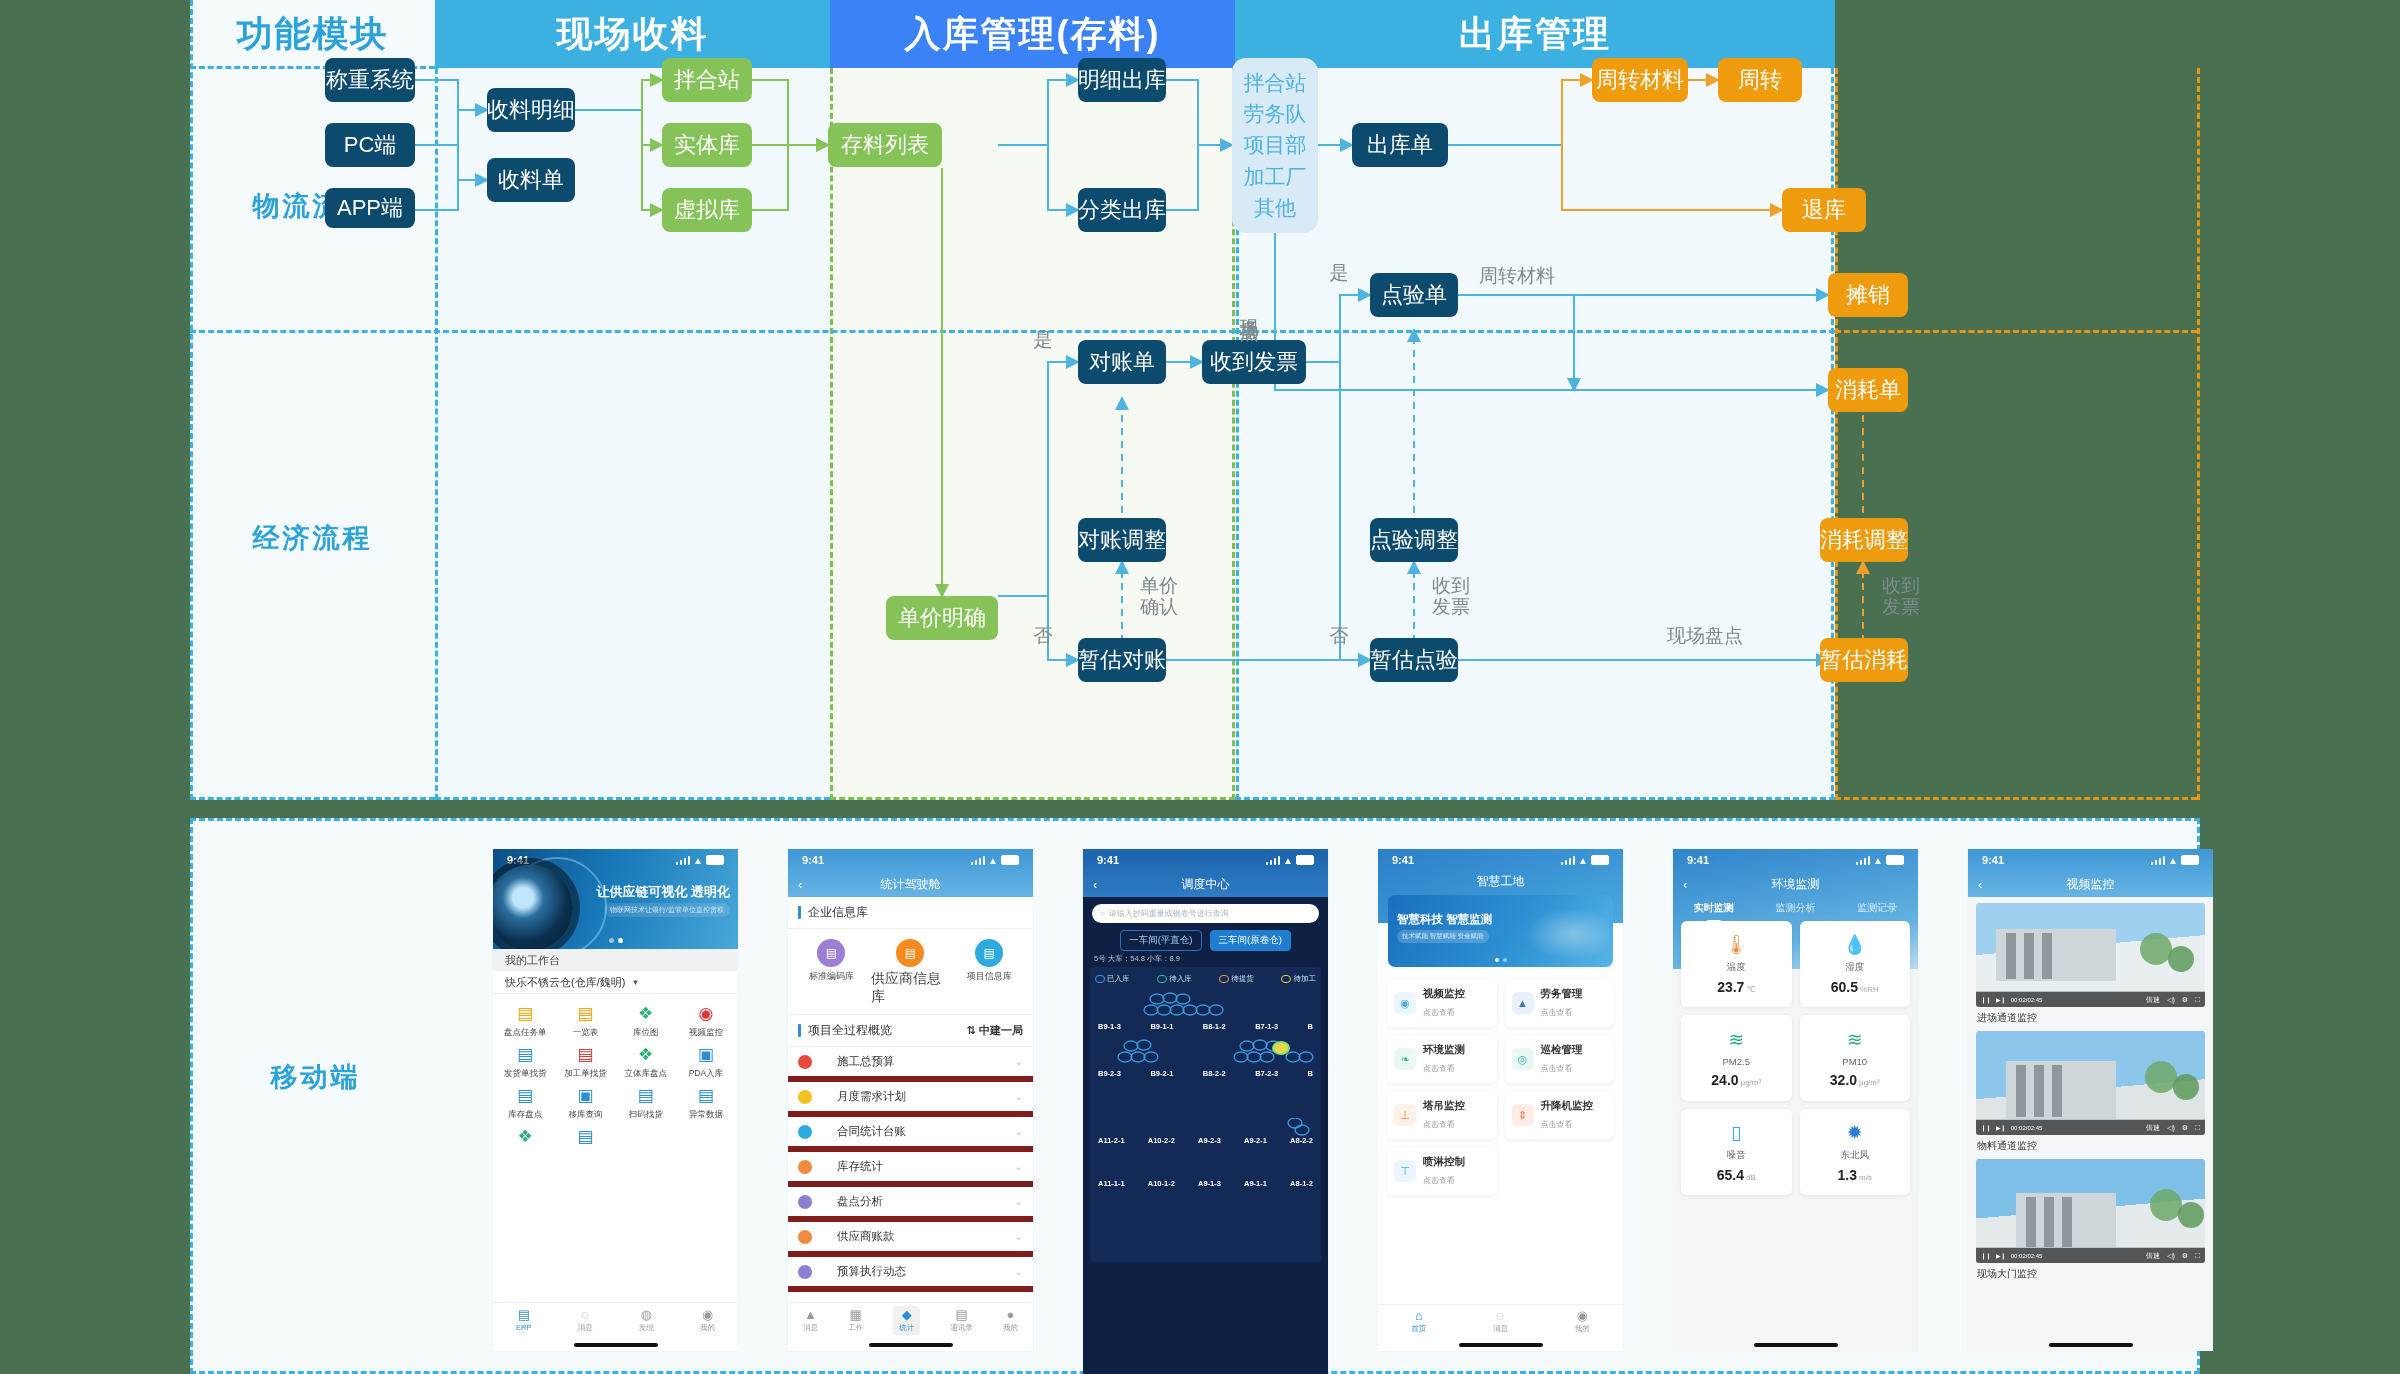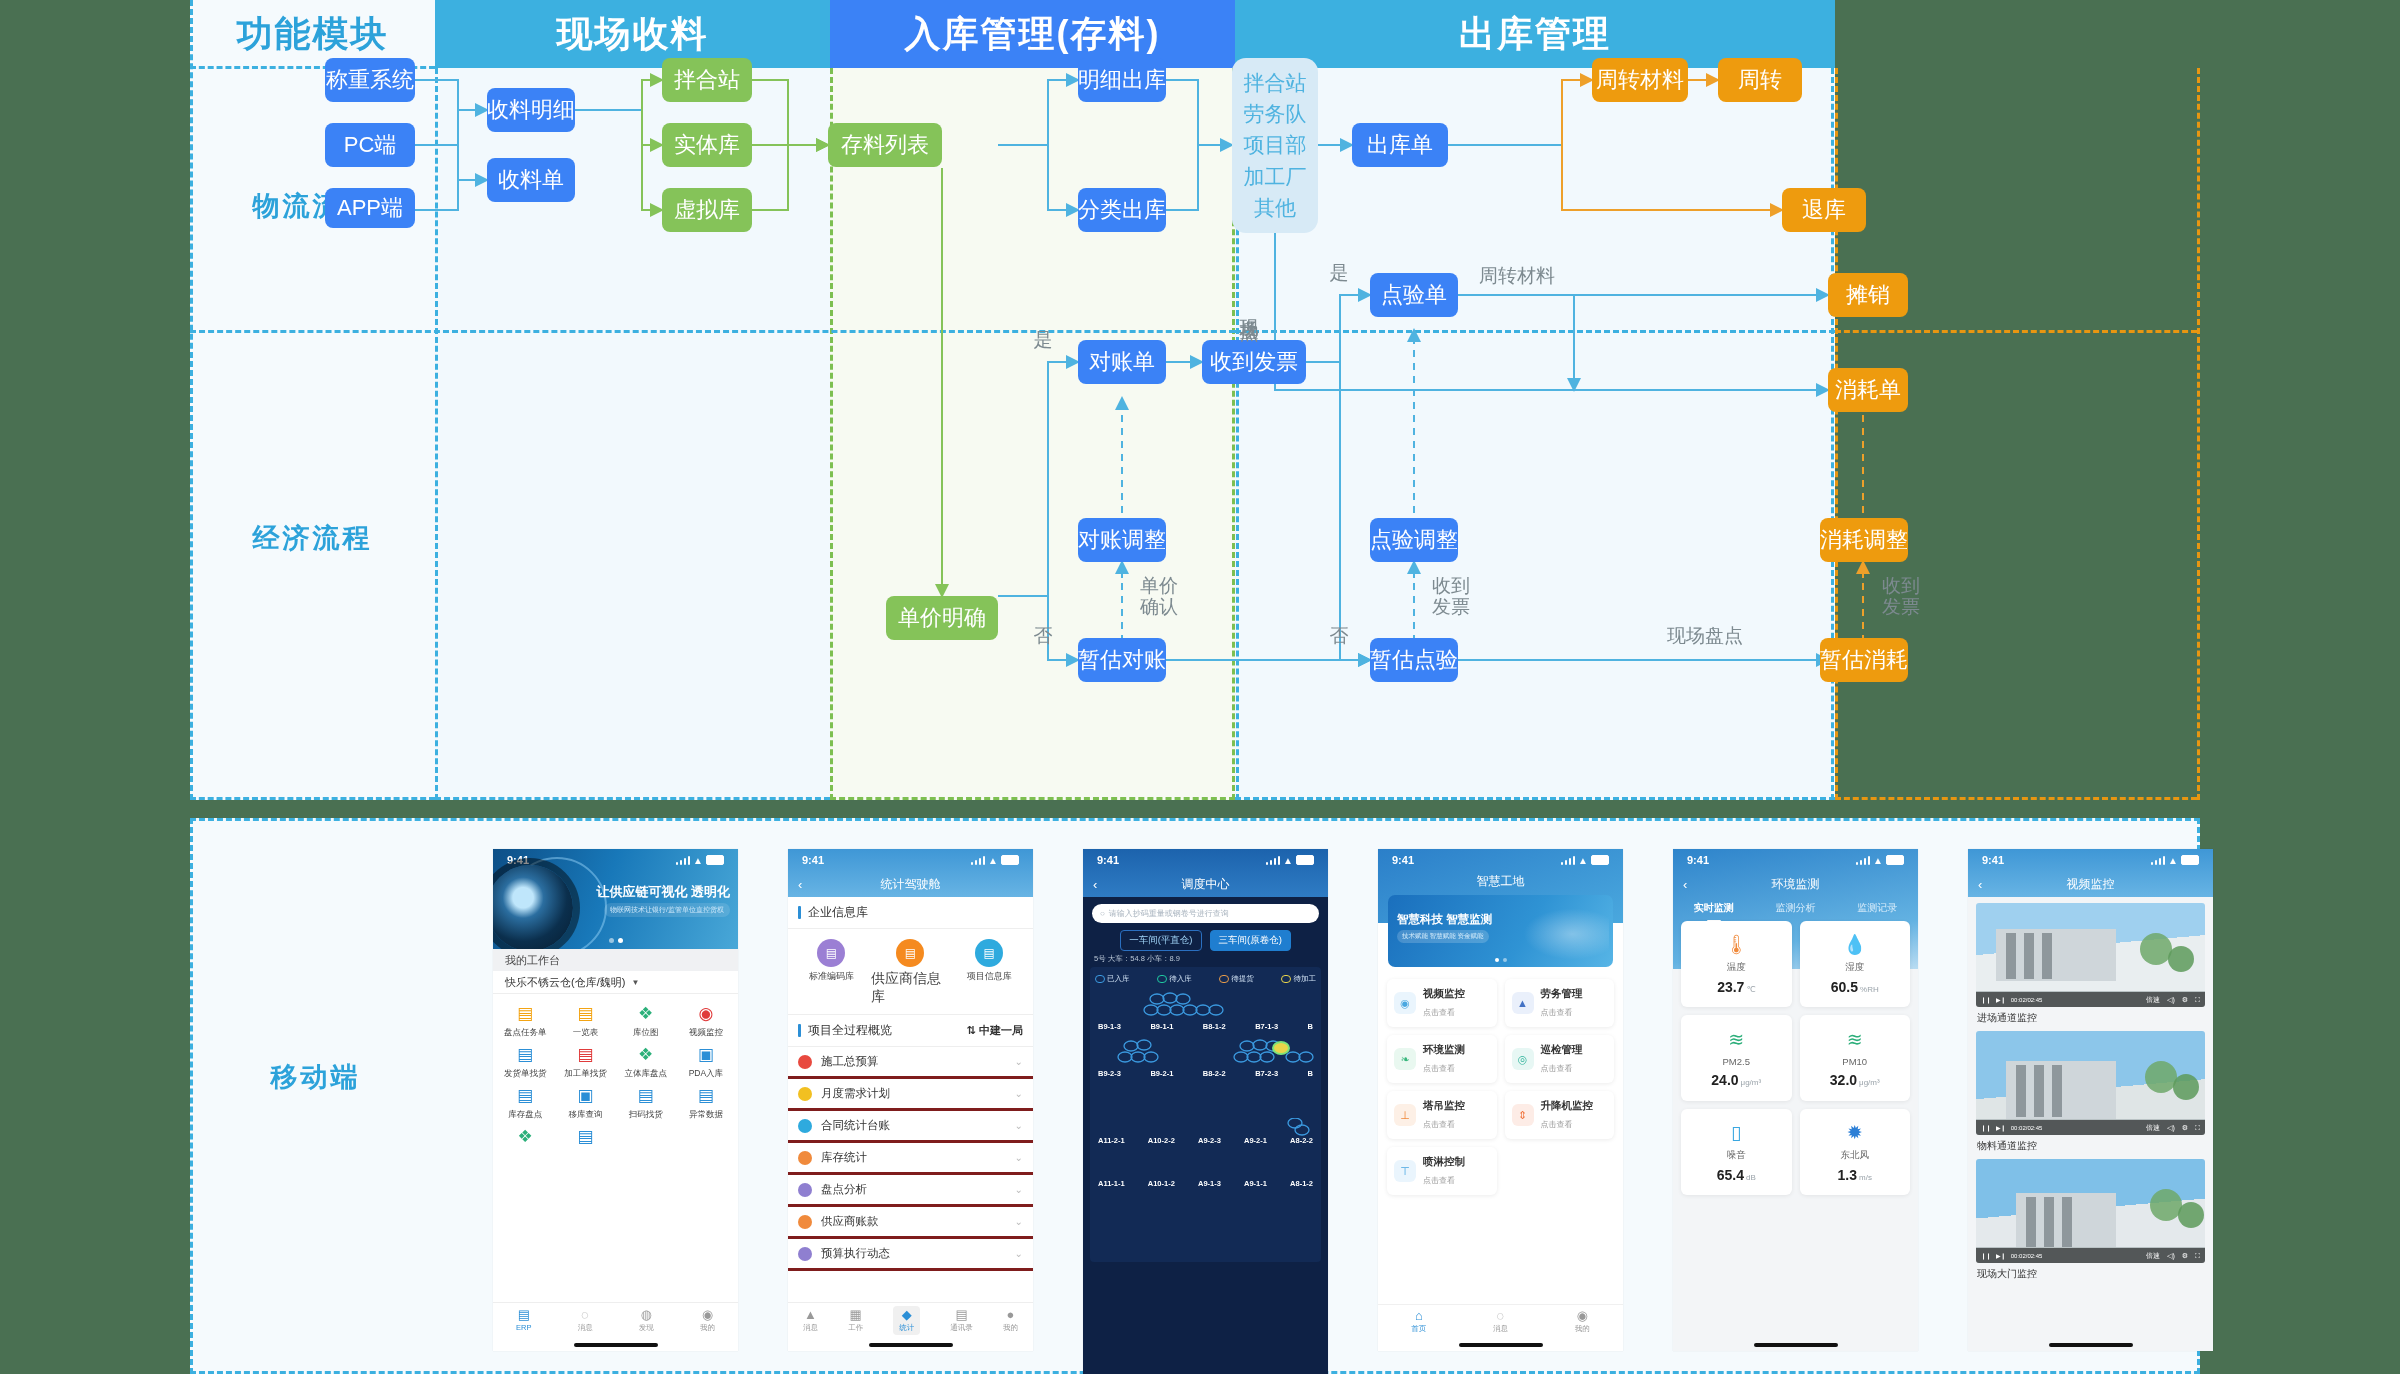--- a/index.html
+++ b/index.html
@@ -37,21 +37,21 @@
   .hdash.green{border-top-color:#7dbf51;}
   .hdash.orange{border-top-color:#e89611;}
 
   .rowlabel{position:absolute;font-size:27px;font-weight:bold;color:#2ca2da;
     text-align:center;letter-spacing:3px;}
 
   
   .node{position:absolute;border-radius:8px;display:flex;align-items:center;
     justify-content:center;color:#fff;font-size:22px;box-sizing:border-box;
     text-align:center;line-height:1.15;}
-  .n-blue{background:#3b82f6;text-align:center;}
+  .n-blue{background:#0c4a6e;text-align:center;}
   .n-green{background:#85c359;}
   .n-orange{background:#ee9b0e;}
   .n-lightblue{background:#d7eaf6;color:#4fb3e0;font-size:21px;
     flex-direction:column;justify-content:center;gap:9px;padding:12px 0;border-radius:14px;}
   .n-lightblue span{display:block;line-height:1.05;}
 
   
   .wires{position:absolute;left:0;top:0;width:2010px;height:800px;pointer-events:none;}
 
   .wlabel{position:absolute;font-size:19px;color:#7d8a90;line-height:1.1;text-align:center;}
@@ -113,21 +113,21 @@
   
   .sec-h{display:flex;align-items:center;justify-content:space-between;padding:7px 10px;
     font-size:12px;color:#333;border-bottom:1px solid #eee;}
   .sec-h .bar{display:inline-block;width:3px;height:13px;background:#2c8fd6;margin-right:7px;
     vertical-align:middle;border-radius:1px;}
   .sec-h .right{font-size:11px;color:#333;font-weight:bold;}
   .p2-icons{display:flex;padding:10px 4px 8px;border-bottom:1px solid #eee;}
   .p2-icons .gitem{width:33.3%;}
   .p2-icons .circ{width:28px;height:28px;border-radius:50%;display:flex;align-items:center;
     justify-content:center;color:#fff;font-size:12px;}
-  .lrow{display:flex;align-items:center;padding:7px 10px;border-bottom:3px solid #7f1d1d;font-size:11.5px;color:#333;}
+  .lrow{display:flex;align-items:center;padding:7px 10px;border-bottom:6px solid #7f1d1d;font-size:11.5px;color:#333;gap:16px;}
   .lrow .bullet{width:14px;height:14px;border-radius:50%;margin-right:9px;}
   .lrow .chev{margin-left:auto;color:#bbb;font-size:10px;}
   .p2-tabs{position:absolute;bottom:14px;left:0;right:0;height:34px;border-top:1px solid #eee;
     display:flex;align-items:center;justify-content:space-around;background:#fff;}
   .p2-tabs .tabi.on{background:#f0f0f0;border-radius:4px;padding:2px 6px;color:#2c8fd6;}
 
   
   .p3{background:#0e2145;height:100%;}
   .p3-search{margin:7px 9px;height:19px;border-radius:10px;background:#fff;display:flex;
     align-items:center;padding:0 8px;font-size:8px;color:#a9b4bf;gap:4px;}

